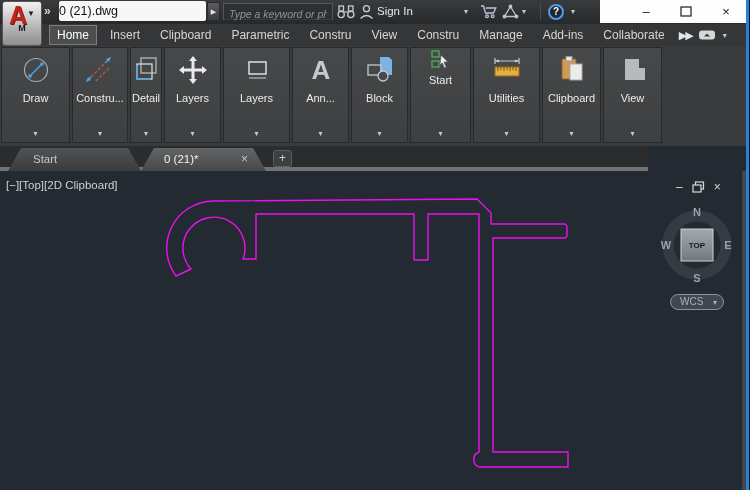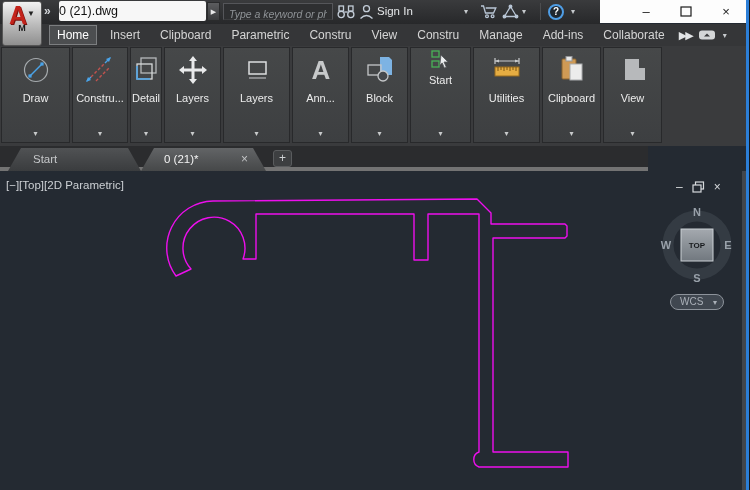--- a/index.html
+++ b/index.html
@@ -358,21 +358,21 @@
              L 479 467
              A 8 8 0 0 1 479 452
              L 479 214
              L 428 214 L 428 260 L 414 260 L 414 214
              L 256 214 L 256 259 L 243 259
              A 31 31 0 1 0 191 269
              Z" fill="none" stroke-width="1.4" stroke-linejoin="round" stroke="#ed0fed"></path>
   </svg>
 
   <div class="vplabel">
-    <span>[−]</span><span>[Top]</span><span>[2D Parametric]</span>
+    <span>[−]</span><span>[Top]</span><span>[2D Clipboard]</span>
   </div>
 
   <div class="vpwin">
     <span class="g">–</span>
     <svg width="13" height="12">
       <rect x="3.5" y="1" width="8" height="7" fill="none" stroke="#d6d9dc" stroke-width="1.2"></rect>
       <rect x="1" y="4" width="8" height="7" fill="#242a32" stroke="#d6d9dc" stroke-width="1.2"></rect>
     </svg>
     <span class="g">×</span>
   </div>

